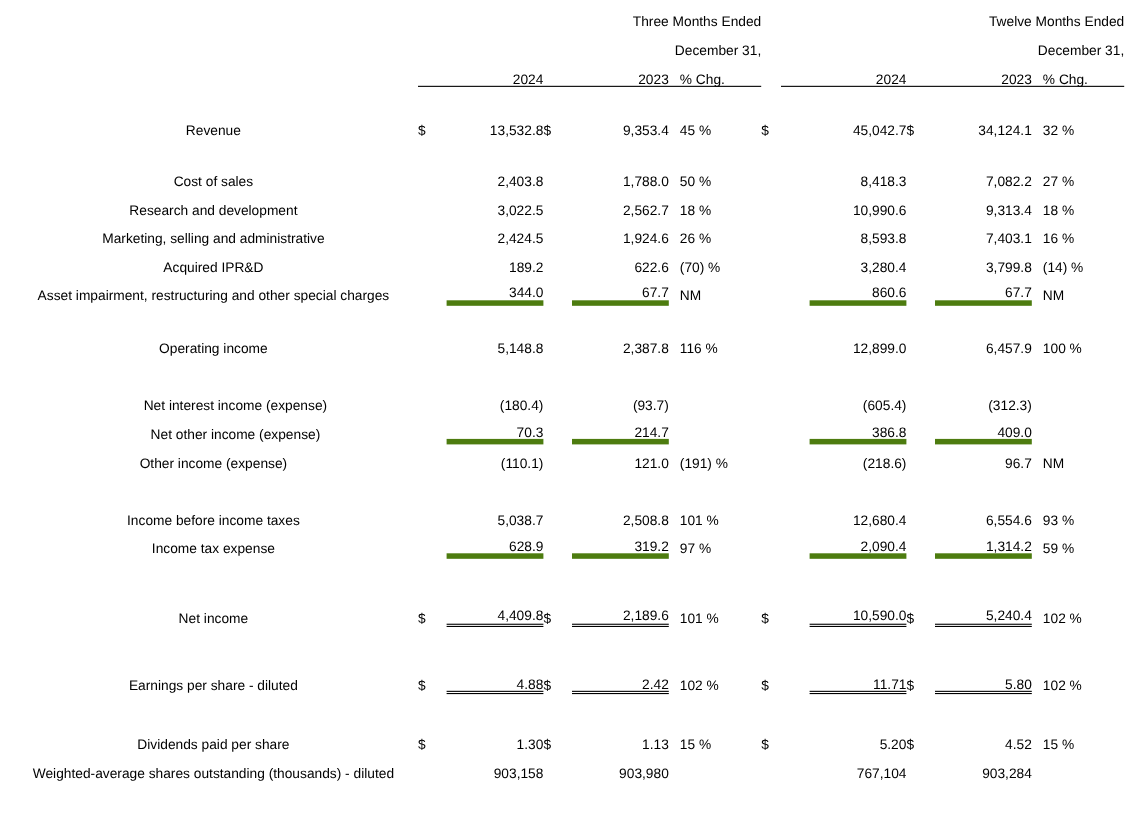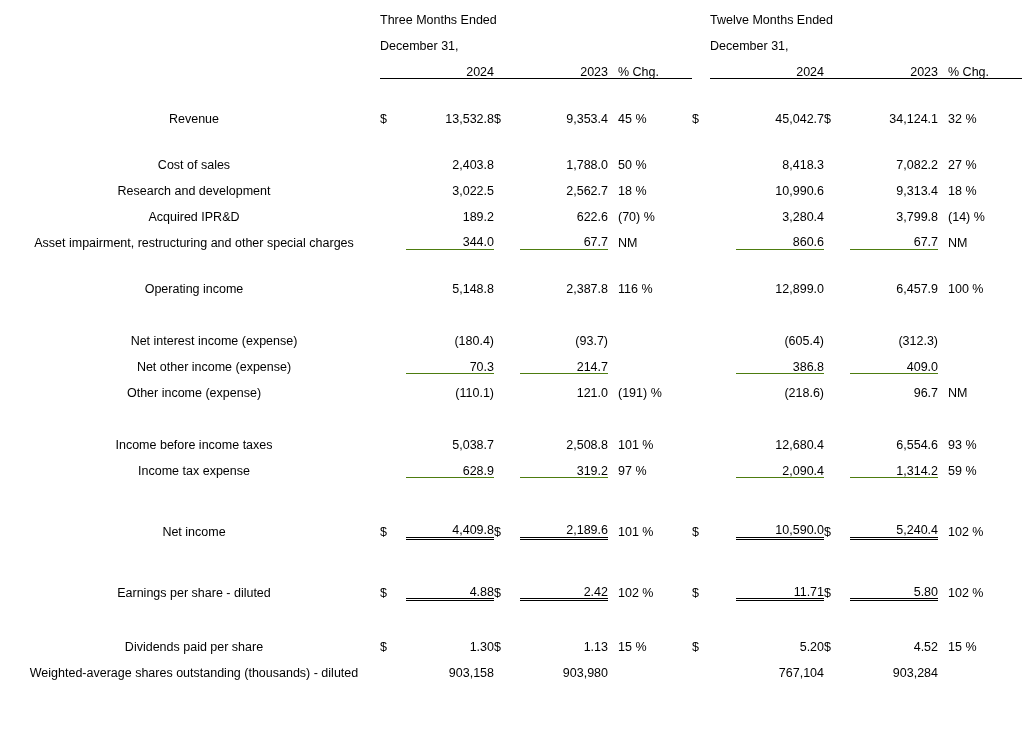--- a/index.html
+++ b/index.html
@@ -59,39 +59,39 @@
   }
   .pct {
     text-align: left;
     padding-right: 6px;
   }
   .row-h { height: 26px; }
   .row-tall { height: 34px; }
   .spacer-md td { height: 20px; }
   .spacer-lg td { height: 26px; }
   .ul-single {
-    border-bottom: 1px solid #4d7c0f;
+    border-bottom: 5px solid #4d7c0f;
     padding-bottom: 2px;
   }
   .ul-double {
     border-bottom: 3px double #000000;
     padding-bottom: 2px;
   }
   .hdr-rule td {
     height: 1px;
     padding: 0;
   }
   .hdr-rule .rule {
     border-bottom: 1px solid #000000;
     height: 0;
     font-size: 0;
     line-height: 0;
   }
   .group-head {
-    text-align: left;
+    text-align: right;
     font-size: 12.5px;
   }
 </style>
 </head>
 <body>
 
 <div class="sheet">
   <table class="fin">
     <colgroup>
       <col class="c-label">
@@ -201,20 +201,36 @@
       <td class="pct">18 %</td>
       <td></td>
       <td></td>
       <td class="num">10,990.6</td>
       <td></td>
       <td class="num">9,313.4</td>
       <td></td>
       <td class="pct">18 %</td>
     </tr>
 
+    <tr class="row-h">
+      <td class="lbl">Marketing, selling and administrative</td>
+      <td></td>
+      <td class="num">2,424.5</td>
+      <td></td>
+      <td class="num">1,924.6</td>
+      <td></td>
+      <td class="pct">26 %</td>
+      <td></td>
+      <td></td>
+      <td class="num">8,593.8</td>
+      <td></td>
+      <td class="num">7,403.1</td>
+      <td></td>
+      <td class="pct">16 %</td>
+    </tr>
 
     <tr class="row-h">
       <td class="lbl">Acquired IPR&amp;D</td>
       <td></td>
       <td class="num">189.2</td>
       <td></td>
       <td class="num">622.6</td>
       <td></td>
       <td class="pct">(70) %</td>
       <td></td>

